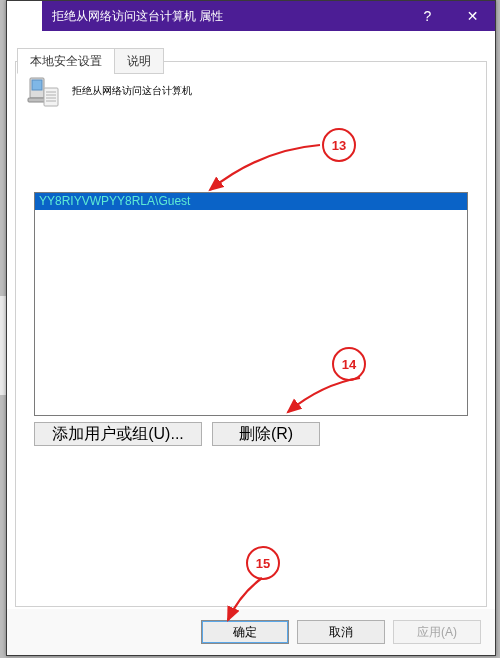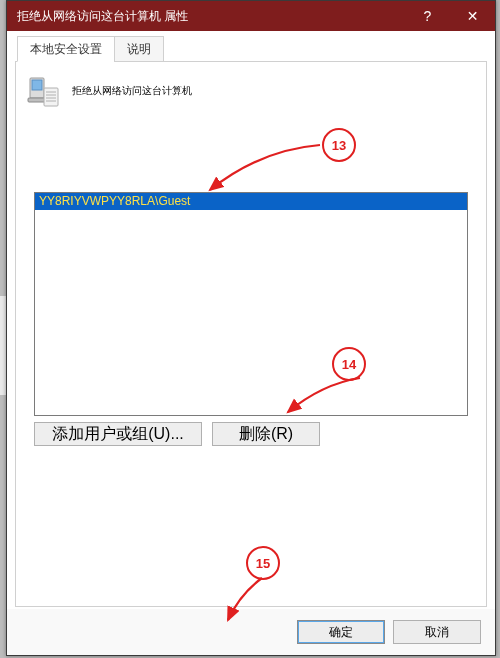--- a/index.html
+++ b/index.html
@@ -18,25 +18,26 @@
     left: 6px;
     top: 0;
     width: 488px;
     height: 654px;
     background: #ffffff;
     border: 1px solid #3a3a3a;
     box-shadow: 0 0 4px rgba(0,0,0,0.4);
   }
   .titlebar {
     height: 30px;
-    background: #7f1d1d;
+    background: #4c1d95;
     color: #ffffff;
     display: flex;
     align-items: center;
     font-size: 12px;
+    margin-left: 35px;
   }
   .titlebar .title {
     flex: 1;
     padding-left: 10px;
   }
   .titlebar .ctrl {
     width: 45px;
     height: 30px;
     display: flex;
     align-items: center;
@@ -62,21 +63,21 @@
     border-bottom: 1px solid #d0d0d0;
     padding-left: 2px;
   }
   .tab {
     padding: 4px 12px 3px 12px;
     font-size: 12px;
     border: 1px solid #d0d0d0;
     background: #f5f5f5;
     margin-right: -1px;
     position: relative;
-    top: 1px;
+    top: 13px;
     color: #333;
   }
   .tab.active {
     background: #ffffff;
     border-bottom: 1px solid #ffffff;
   }
   .tabcontent {
     border: 1px solid #d0d0d0;
     border-top: none;
     height: calc(100% - 24px);
@@ -103,21 +104,21 @@
     right: 18px;
     top: 130px;
     height: 222px;
     border: 1px solid #7a7a7a;
     background: #ffffff;
     overflow: hidden;
   }
   .listitem {
     padding: 1px 4px 2px 4px;
     font-size: 12px;
-    color: #fde047;
+    color: #5eead4;
     background: #0a63c7;
     white-space: nowrap;
   }
   .btnrow {
     position: absolute;
     left: 18px;
     right: 18px;
     top: 360px;
     display: flex;
     gap: 6px;
@@ -244,20 +245,21 @@
       <div class="btnrow">
         <button class="btn add">添加用户或组(U)...</button>
         <button class="btn del">删除(R)</button>
       </div>
     </div>
   </div>
 
   <div class="footer">
     <button class="fbtn default">确定</button>
     <button class="fbtn">取消</button>
+    <button class="fbtn disabled">应用(A)</button>
   </div>
 </div>
 
 <div class="callout" style="left:322px; top:128px;">13</div>
 <svg class="arrow" style="left:200px; top:140px;" width="140" height="60">
   <defs>
     <marker id="ah13" markerWidth="8" markerHeight="8" refX="6" refY="3" orient="auto">
       <path d="M0,0 L7,3 L0,6 Z" fill="#e02020"></path>
     </marker>
   </defs>

